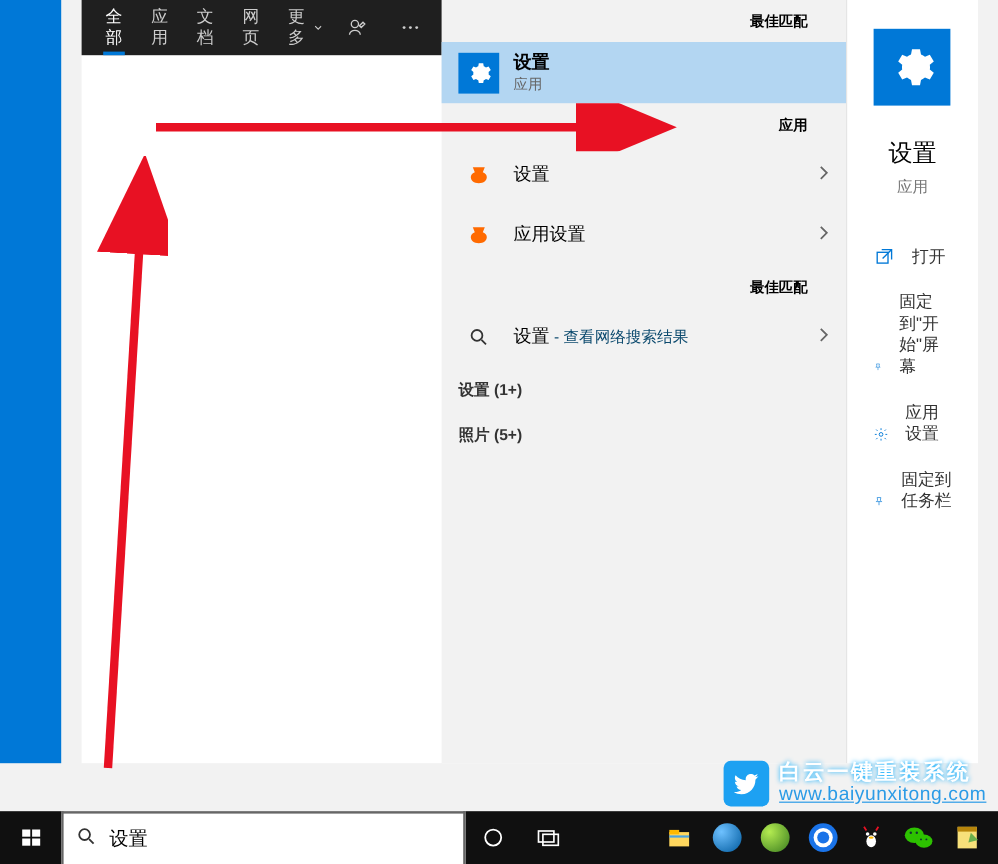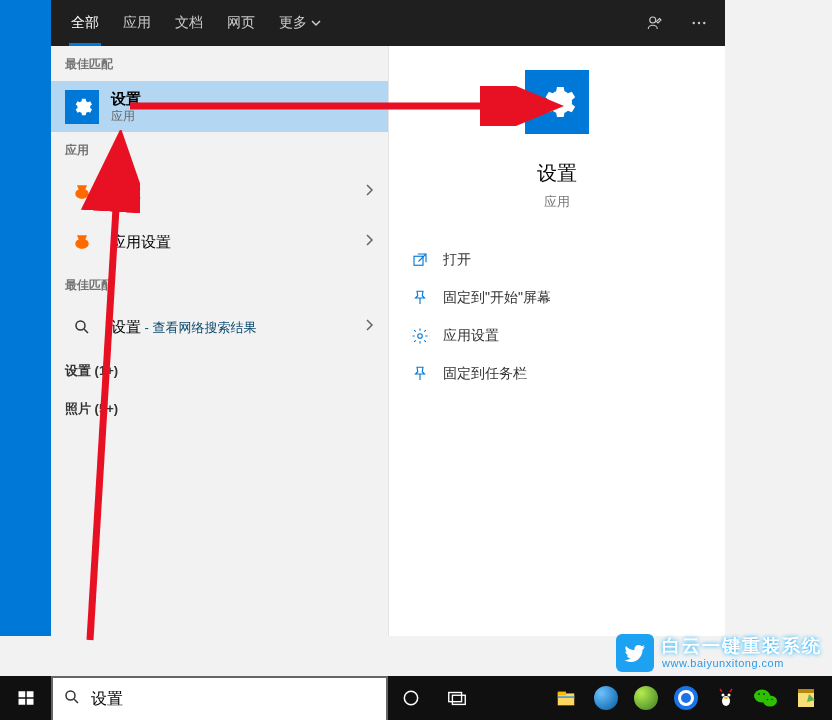--- a/index.html
+++ b/index.html
@@ -1,34 +1,34 @@
 <!DOCTYPE html>
 <html><head>
 <meta charset="utf-8">
 <style>
   * { margin: 0; padding: 0; box-sizing: border-box; font-family: "Microsoft YaHei", "Segoe UI", sans-serif; }
   body { width: 832px; height: 720px; overflow: hidden; background: #f2f2f2; position: relative; }
   
   .blue-strip { position: absolute; left: 0; top: 0; width: 51px; height: 636px; background: #0078d7; }
   
-  .search-panel { position: absolute; left: 51px; top: 0; width: 674px; height: 636px; background: #fff; display: flex; flex-direction: column; }
+  .search-panel { position: absolute; left: 68px; top: 0; width: 674px; height: 636px; background: #fff; display: flex; flex-direction: row; }
   
   .tabs { background: #1f1f1f; height: 46px; display: flex; align-items: center; padding: 0 8px; color: #ccc; position: relative; }
   .tab { padding: 0 12px; height: 46px; display: flex; align-items: center; font-size: 14px; cursor: pointer; position: relative; }
   .tab.active { color: #fff; }
   .tab.active::after { content: ""; position: absolute; bottom: 0; left: 10px; right: 10px; height: 3px; background: #0078d7; }
   .tab-more svg { margin-left: 4px; }
   .tabs-right { margin-left: auto; display: flex; gap: 8px; align-items: center; }
   .tabs-right .icon-btn { width: 36px; height: 36px; display: flex; align-items: center; justify-content: center; }
   
   .panel-body { flex: 1; display: flex; }
   .left-col { width: 337px; background: #f2f2f2; display: flex; flex-direction: column; }
   .right-col { flex: 1; background: #fff; border-left: 1px solid #e5e5e5; padding-top: 24px; display: flex; flex-direction: column; align-items: center; }
   
-  .section-header { font-size: 12px; font-weight: 600; color: #737373; padding: 10px 14px 8px; }
+  .section-header { font-size: 12px; font-weight: 600; color: #000000; padding: 10px 32px 8px; text-align: right; }
   
   .result-item { display: flex; align-items: center; padding: 8px 14px; gap: 12px; cursor: pointer; position: relative; }
   .result-item.selected { background: #b3d6f2; }
   .result-item .badge { width: 34px; height: 34px; display: flex; align-items: center; justify-content: center; flex-shrink: 0; }
   .result-item .badge.gear { background: #0078d7; }
   .result-item .badge.gear svg { fill: #fff; }
   .result-item .badge.sogou { color: #ff6a00; }
   .result-item .badge.search { color: #333; }
   .result-item .text { flex: 1; display: flex; flex-direction: column; line-height: 1.3; }
   .result-item .title { font-size: 15px; font-weight: 600; color: #000; }
@@ -37,40 +37,40 @@
   .result-item .title-inline .suffix { color: #0c4a6e; font-size: 13px; }
   .result-item .chev { color: #666; }
   
   .collapse-row { font-size: 13px; font-weight: 700; color: #333; padding: 10px 14px; display: flex; justify-content: space-between; cursor: pointer; }
   
   .detail-icon { width: 64px; height: 64px; background: #0078d7; display: flex; align-items: center; justify-content: center; }
   .detail-icon svg { fill: #fff; }
   .detail-title { font-size: 20px; margin-top: 26px; color: #000; }
   .detail-sub { font-size: 13px; color: #777; margin-top: 6px; }
   .actions { width: 100%; margin-top: 30px; padding: 0 22px; }
-  .action { display: flex; align-items: flex-start; gap: 14px; padding: 10px 0; font-size: 14px; color: #333; cursor: pointer; }
+  .action { display: flex; align-items: flex-end; gap: 14px; padding: 10px 0; font-size: 14px; color: #333; cursor: pointer; }
   .action svg { fill: none; stroke: #0078d7; stroke-width: 1.5; }
   
   .taskbar { position: absolute; left: 0; bottom: 0; width: 832px; height: 44px; background: #101010; display: flex; align-items: center; }
   .start-btn { width: 51px; height: 44px; display: flex; align-items: center; justify-content: center; color: #fff; }
   .search-box { width: 337px; height: 44px; background: #fff; border: 2px solid #666; border-bottom: none; display: flex; align-items: center; padding: 0 10px; gap: 10px; }
   .search-box input { border: none; outline: none; flex: 1; font-size: 16px; background: transparent; }
   .search-box .search-ic { color: #333; }
   .tb-btn { width: 46px; height: 44px; display: flex; align-items: center; justify-content: center; color: #fff; }
   .tb-icons { margin-left: auto; display: flex; align-items: center; gap: 0; padding-right: 6px; }
   .tb-icons .ic { width: 40px; height: 44px; display: flex; align-items: center; justify-content: center; }
   .circ { width: 24px; height: 24px; border-radius: 50%; display: flex; align-items: center; justify-content: center; }
   
   .arrow-annot { position: absolute; pointer-events: none; }
   
   .watermark { position: absolute; right: 10px; bottom: 48px; display: flex; align-items: center; gap: 8px; justify-content: space-between; }
   .watermark .bird { width: 38px; height: 38px; background: #1da1f2; border-radius: 6px; display: flex; align-items: center; justify-content: center; }
   .watermark .wm-text { display: flex; flex-direction: column; line-height: 1.1; }
   .watermark .wm-1 { color: #fff; font-size: 18px; font-weight: 600; letter-spacing: 2px; text-shadow: 0 0 4px #0af; }
-  .watermark .wm-2 { color: #2b9be6; font-size: 11px; letter-spacing: 0.5px; }
+  .watermark .wm-2 { color: #2b9be6; font-size: 16px; letter-spacing: 0.5px; text-decoration: underline; }
 </style>
 </head>
 <body>
 
 <div class="blue-strip"></div>
 
 <div class="search-panel">
   <div class="tabs">
     <div class="tab active">全部</div>
     <div class="tab">应用</div>

